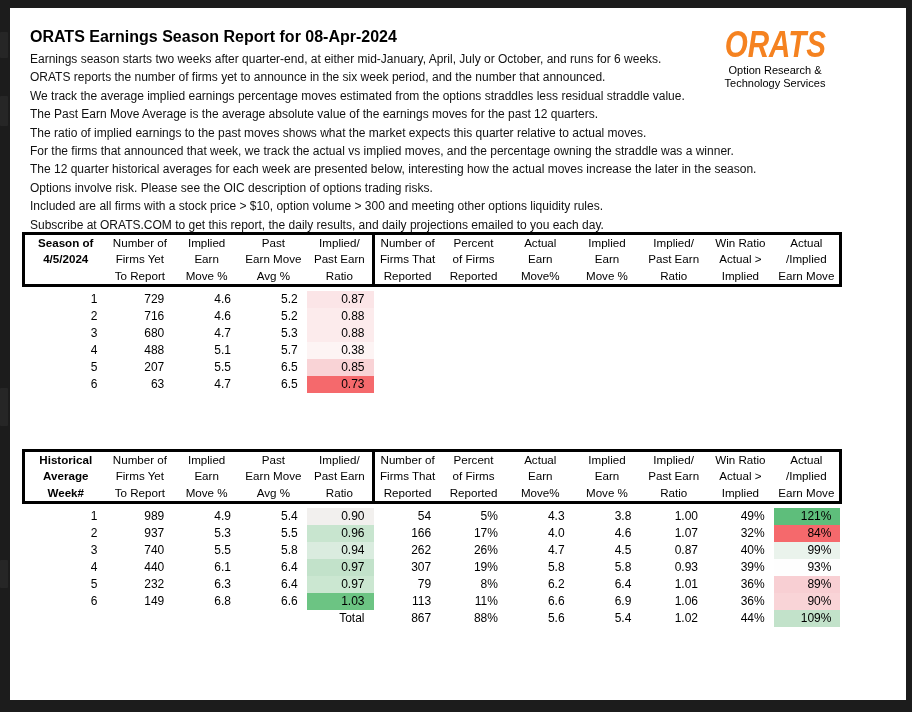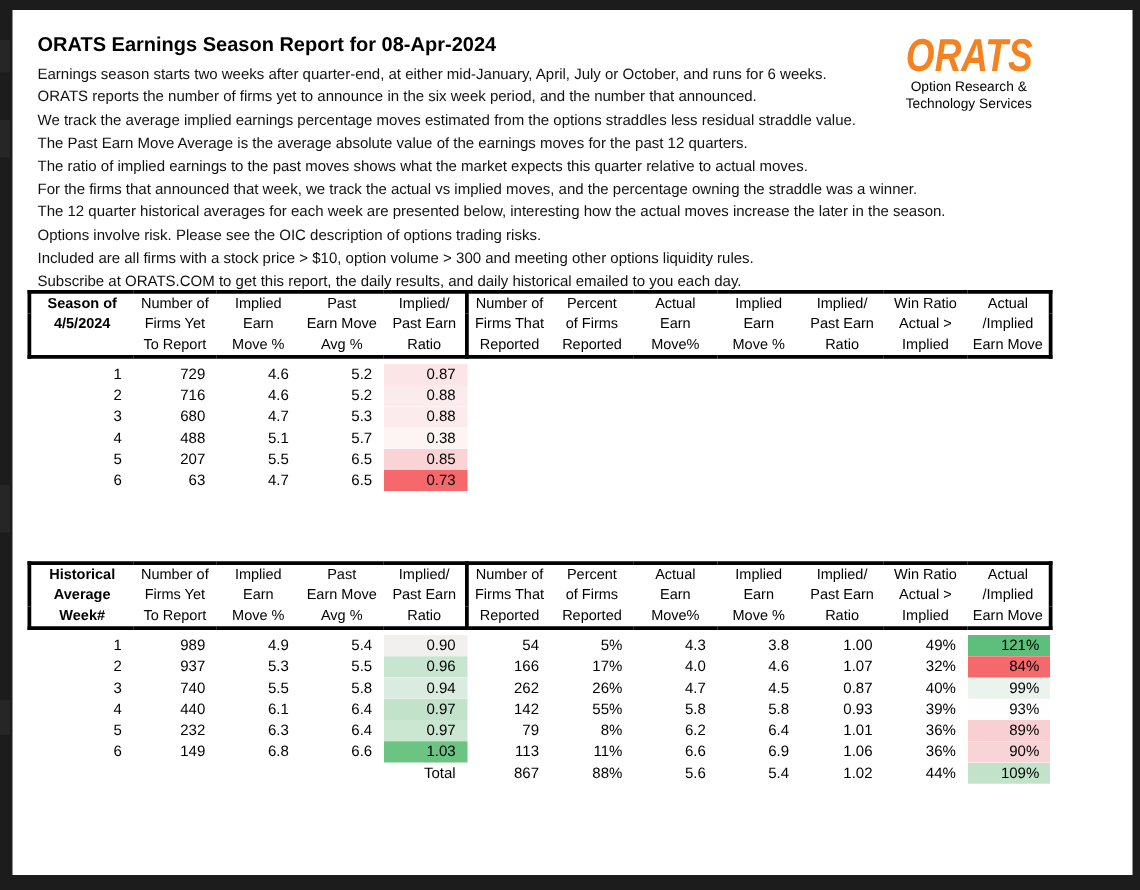--- a/index.html
+++ b/index.html
@@ -65,21 +65,21 @@
   <div class="intro">
     <p>Earnings season starts two weeks after quarter-end, at either mid-January, April, July or October, and runs for 6 weeks.</p>
     <p>ORATS reports the number of firms yet to announce in the six week period, and the number that announced.</p>
     <p>We track the average implied earnings percentage moves estimated from the options straddles less residual straddle value.</p>
     <p>The Past Earn Move Average is the average absolute value of the earnings moves for the past 12 quarters.</p>
     <p>The ratio of implied earnings to the past moves shows what the market expects this quarter relative to actual moves.</p>
     <p>For the firms that announced that week, we track the actual vs implied moves, and the percentage owning the straddle was a winner.</p>
     <p>The 12 quarter historical averages for each week are presented below, interesting how the actual moves increase the later in the season.</p>
     <p>Options involve risk. Please see the OIC description of options trading risks.</p>
     <p>Included are all firms with a stock price &gt; $10, option volume &gt; 300 and meeting other options liquidity rules.</p>
-    <p>Subscribe at ORATS.COM to get this report, the daily results, and daily historical emailed to you each day.</p>
+    <p>Subscribe at ORATS.COM to get this report, the daily results, and daily projections emailed to you each day.</p>
   </div>
 
   <div class="logo">
     <div class="brand" id="logo-brand" style="color: rgb(245, 130, 32);">ORATS</div>
     <div class="tag">
       <span>Option Research &amp;</span><br>
       <span>Technology Services</span>
     </div>
   </div>
 
@@ -337,22 +337,22 @@
           <td>0.87</td>
           <td>40%</td>
           <td style="background: rgb(234, 243, 236);">99%</td>
         </tr>
         <tr>
           <td>4</td>
           <td>440</td>
           <td>6.1</td>
           <td>6.4</td>
           <td style="background: rgb(194, 226, 202);">0.97</td>
-          <td>142</td>
-          <td>55%</td>
+          <td>307</td>
+          <td>19%</td>
           <td>5.8</td>
           <td>5.8</td>
           <td>0.93</td>
           <td>39%</td>
           <td style="background: rgb(254, 254, 254);">93%</td>
         </tr>
         <tr>
           <td>5</td>
           <td>232</td>
           <td>6.3</td>

